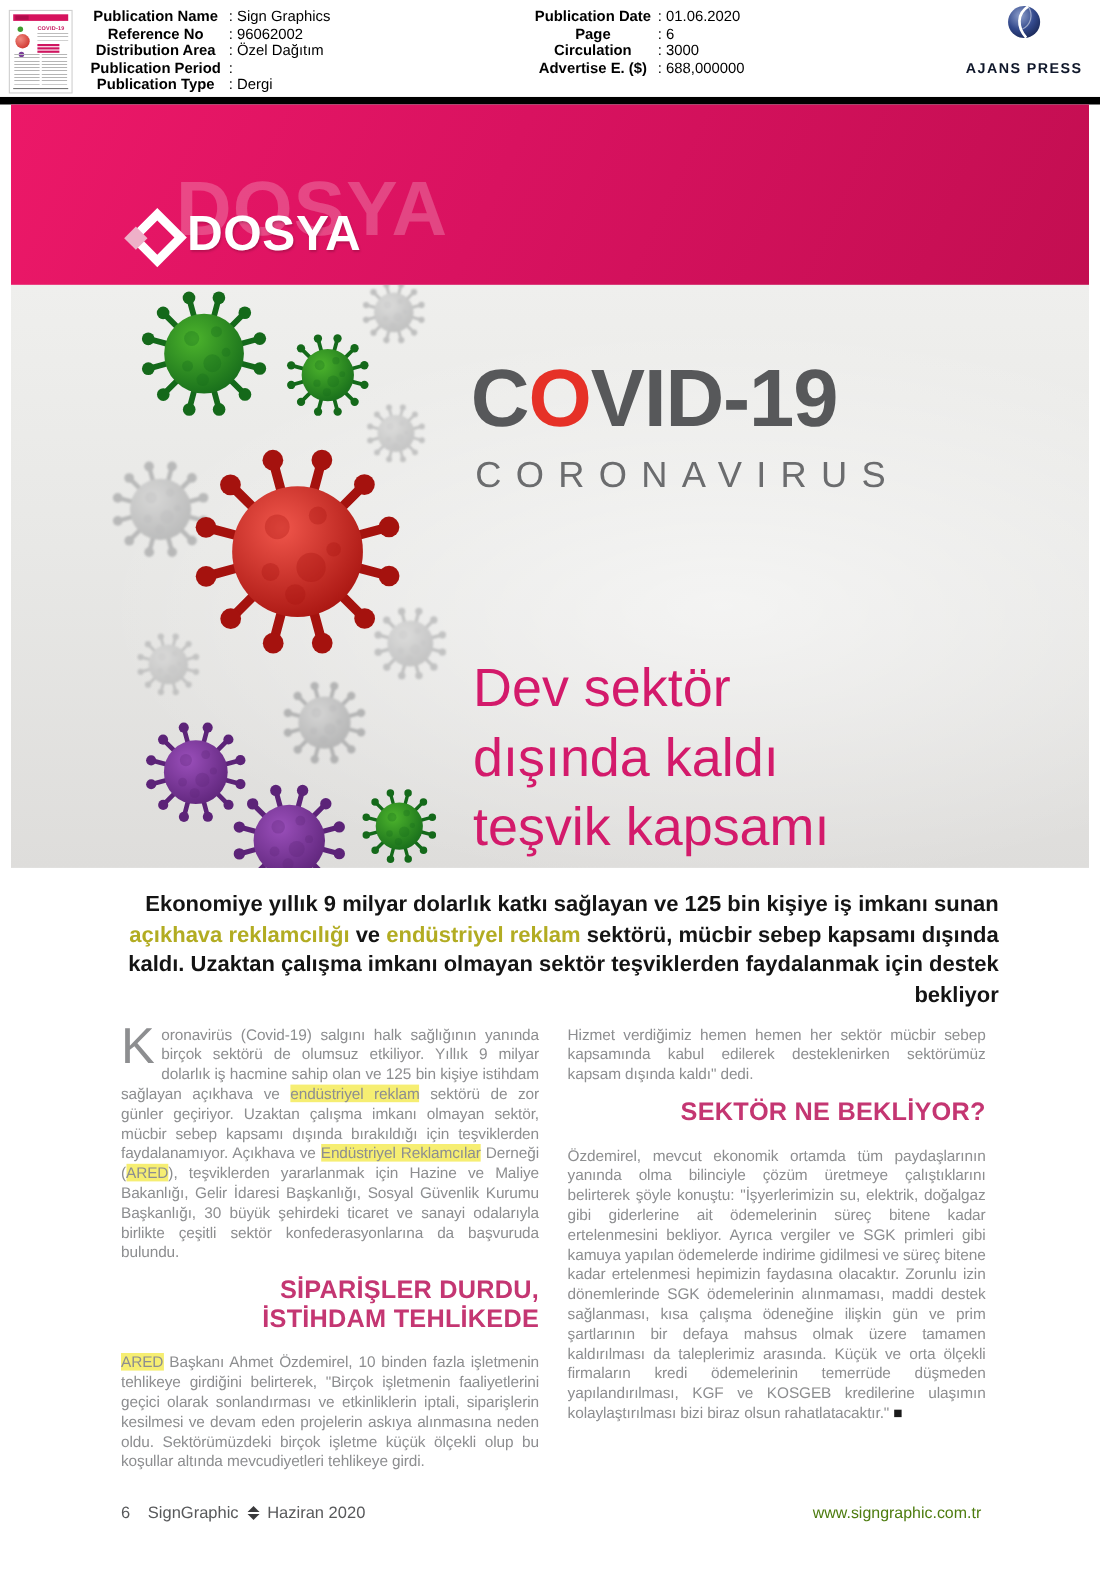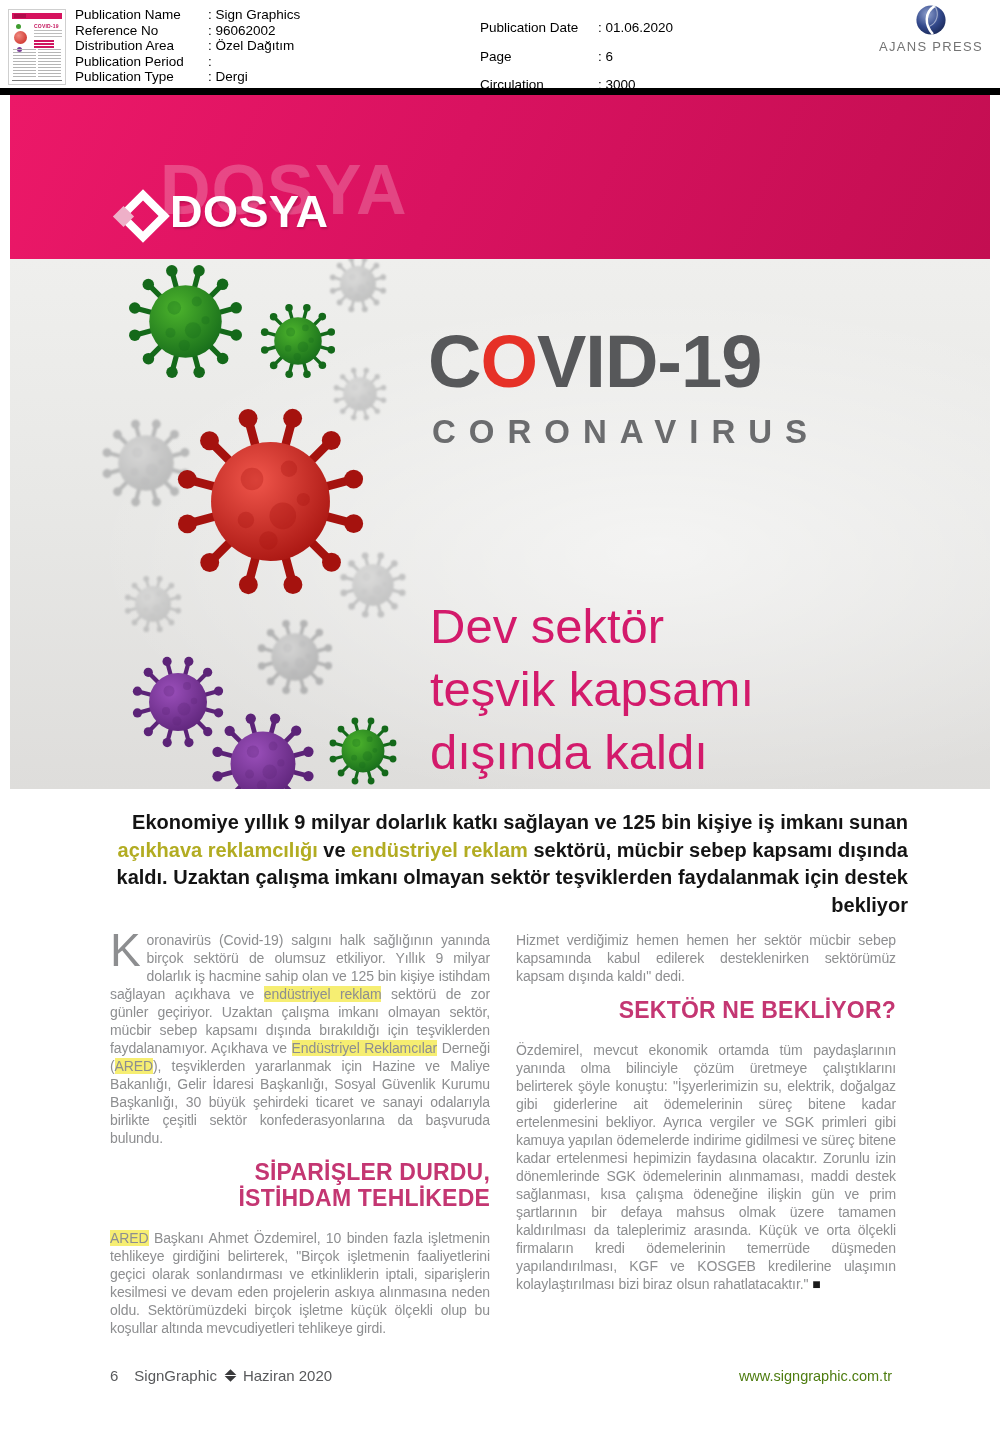--- a/index.html
+++ b/index.html
@@ -26,26 +26,26 @@
   .t-pink1 { position:absolute; top:30px; left:25px; width:20px; height:2px; background:#cf1560; box-shadow:0 3px 0 #cf1560, 0 6px 0 #cf1560; }
   .t-body-l { position:absolute; bottom:7px; left:4px; width:23px; height:28px;
     background:repeating-linear-gradient(180deg,#b5b5b5 0 1px, transparent 1px 3px); }
   .t-body-r { position:absolute; bottom:7px; right:4px; width:23px; height:28px;
     background:repeating-linear-gradient(180deg,#b5b5b5 0 1px, transparent 1px 3px); }
   .t-rule { position:absolute; bottom:3px; left:3px; right:3px; height:1px; background:#777; }
 
   .meta-left  { position:absolute; left:75px;  top:7px; }
   .meta-right { position:absolute; left:480px; top:7px; }
   .meta-row   { font-size:13.5px; line-height:15.6px; color:#000; white-space:nowrap; }
-  .meta-label { display:inline-block; width:133px; font-weight:normal; }
-  .meta-right .meta-label { width:118px;margin-top:13px; }
+  .meta-label { display:inline-block; width:133px; font-weight:bold;text-align:center; }
+  .meta-right .meta-label { width:118px; }
 
   .agency { position:absolute; right:14px; top:4px; width:110px; text-align:center; }
   .agency svg { display:block; margin:0 auto; }
-  .agency-name { font-size:13px; font-weight:normal; color:#737373; letter-spacing:1.3px; margin-top:3px; white-space:nowrap; }
+  .agency-name { font-size:13px; font-weight:bold; color:#0f172a; letter-spacing:1.3px; margin-top:18px; white-space:nowrap; }
 
   .top-rule { height:7px; background:#000; }
 
   
   .banner {
     margin:0 10px; height:164px; position:relative; overflow:hidden;
     background:linear-gradient(115deg,#ec1868 0%, #d91260 45%, #c30e51 100%);
   }
   .banner-ghost {
     position:absolute; left:150px; top:60px; font-size:70px; font-weight:600;
@@ -66,21 +66,21 @@
     background:linear-gradient(180deg,#efefed 0%,#e8e8e6 45%,#dedddb 100%);
   }
   .hero::before { content:""; position:absolute; inset:0;
     background:radial-gradient(ellipse at 66% 55%, rgba(255,255,255,0.55), rgba(255,255,255,0) 62%); }
   .virus { position:absolute; }
   .virus svg { width:100%; height:100%; display:block; }
 
   .covid-title { position:absolute; left:418px; top:66px; font-size:74px; font-weight:800;
     letter-spacing:-1px; color:#57585a; line-height:1; }
   .covid-title .o { color:#e63127; }
-  .covid-sub { position:absolute; left:422px; top:156px; font-size:33px; font-weight:700;
+  .covid-sub { position:absolute; left:422px; top:156px; font-size:33px; font-weight:400;
     letter-spacing:13px; color:#6b6c6e; line-height:1; }
   .teaser { position:absolute; left:420px; top:228px; font-size:31px; line-height:45px;
     color:#75767a; font-weight:400; }
   .headline { position:absolute; left:420px; top:336px; font-size:49px; line-height:63px;
     font-weight:400; color:#d31a6b; }
 
   
   .intro {
     width:816px; margin:20px auto 0; text-align:right;
     font-size:20px; line-height:27.5px; font-weight:700; color:#141414;
@@ -665,22 +665,22 @@
     </div>
 
   <div class="covid-title">
     <span>C</span><span class="o">O</span><span>VID-19</span>
   </div>
   <div class="covid-sub">CORONAVIRUS</div>
 
 
   <div class="headline">
     <div>Dev sektör</div>
+    <div>dışında kaldı</div>
     <div>teşvik kapsamı</div>
-    <div>dışında kaldı</div>
   </div>
 </div>
 
 <div class="intro" id="intro"><span>Ekonomiye yıllık 9 milyar dolarlık katkı sağlayan ve 125 bin kişiye iş imkanı sunan </span><span class="olive">açıkhava reklamcılığı</span><span> ve </span><span class="olive">endüstriyel reklam</span><span> sektörü, mücbir sebep kapsamı dışında kaldı. Uzaktan çalışma imkanı olmayan sektör teşviklerden faydalanmak için destek bekliyor</span></div>
 
 <div class="columns">
   <div class="col" id="col-left">
       <p><span class="dropcap">K</span><span>oronavirüs (Covid-19) salgını halk sağlığının yanında birçok sektörü de olumsuz etkiliyor. Yıllık 9 milyar dolarlık iş hacmine sahip olan ve 125 bin kişiye istihdam sağlayan açıkhava ve </span><span class="hl">endüstriyel reklam</span><span> sektörü de zor günler geçiriyor. Uzaktan çalışma imkanı olmayan sektör, mücbir sebep kapsamı dışında bırakıldığı için teşviklerden faydalanamıyor. Açıkhava ve </span><span class="hl">Endüstriyel Reklamcılar</span><span> Derneği (</span><span class="hl">ARED</span><span>), teşviklerden yararlanmak için Hazine ve Maliye Bakanlığı, Gelir İdaresi Başkanlığı, Sosyal Güvenlik Kurumu Başkanlığı, 30 büyük şehirdeki ticaret ve sanayi odalarıyla birlikte çeşitli sektör konfederasyonlarına da başvuruda bulundu.</span></p>
       <h3>SİPARİŞLER DURDU,<br>İSTİHDAM TEHLİKEDE</h3>
       <p><span class="hl">ARED</span><span> Başkanı Ahmet Özdemirel, 10 binden fazla işletmenin tehlikeye girdiğini belirterek, "Birçok işletmenin faaliyetlerini geçici olarak sonlandırması ve etkinliklerin iptali, siparişlerin kesilmesi ve devam eden projelerin askıya alınmasına neden oldu. Sektörümüzdeki birçok işletme küçük ölçekli olup bu koşullar altında mevcudiyetleri tehlikeye girdi.</span></p>

